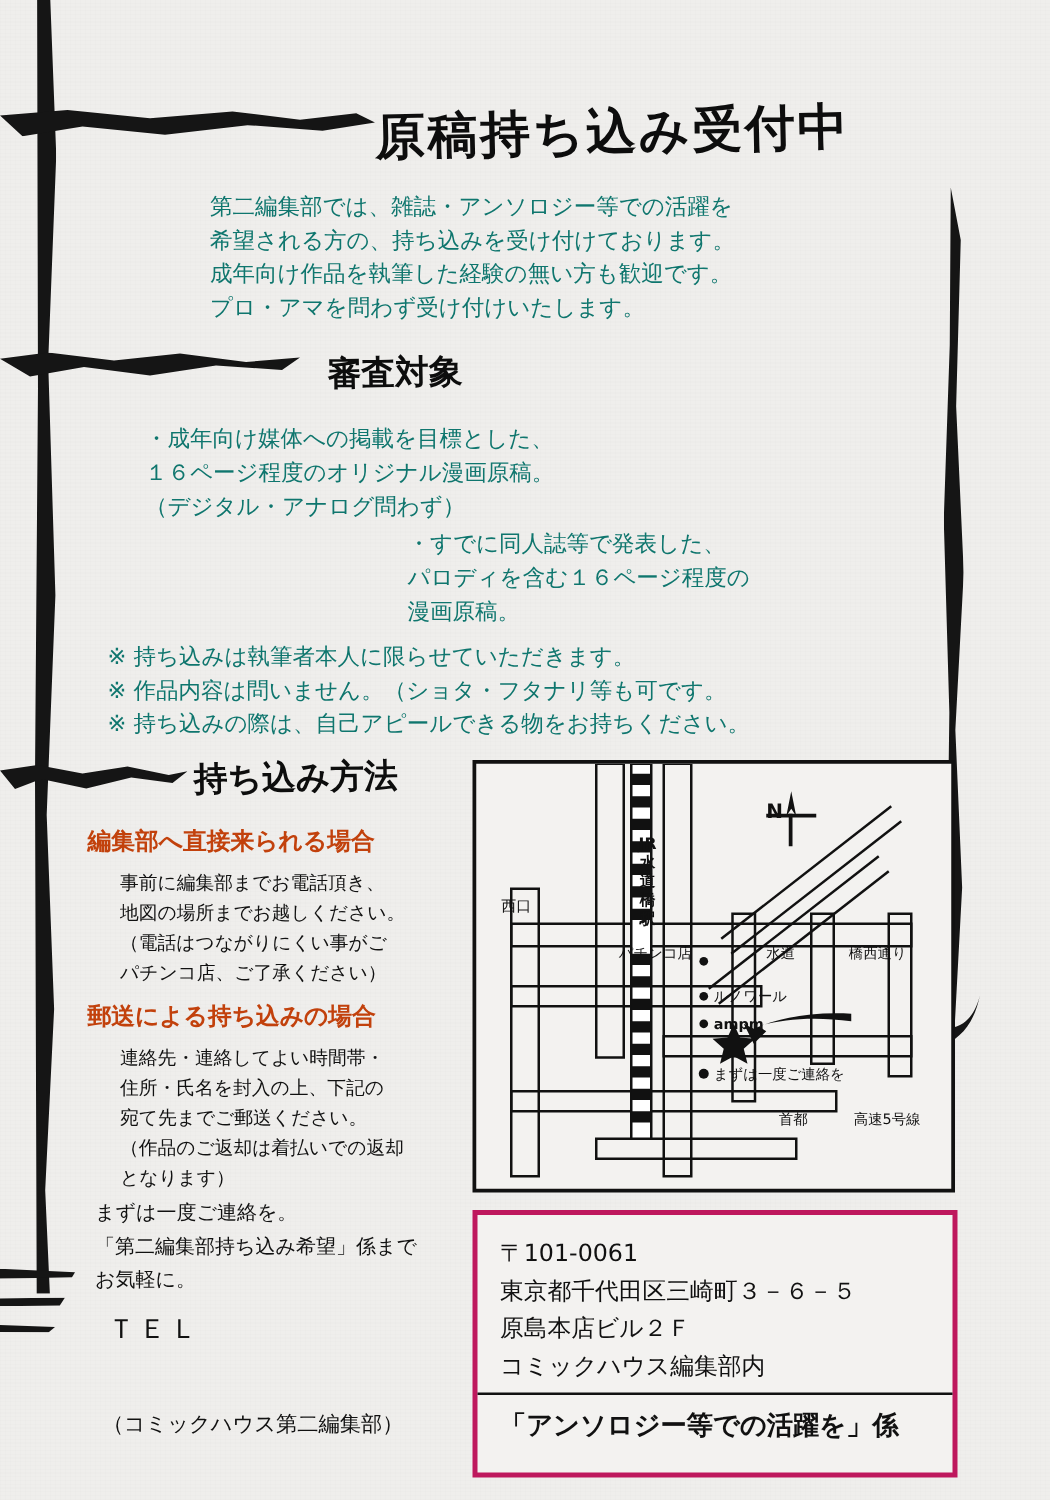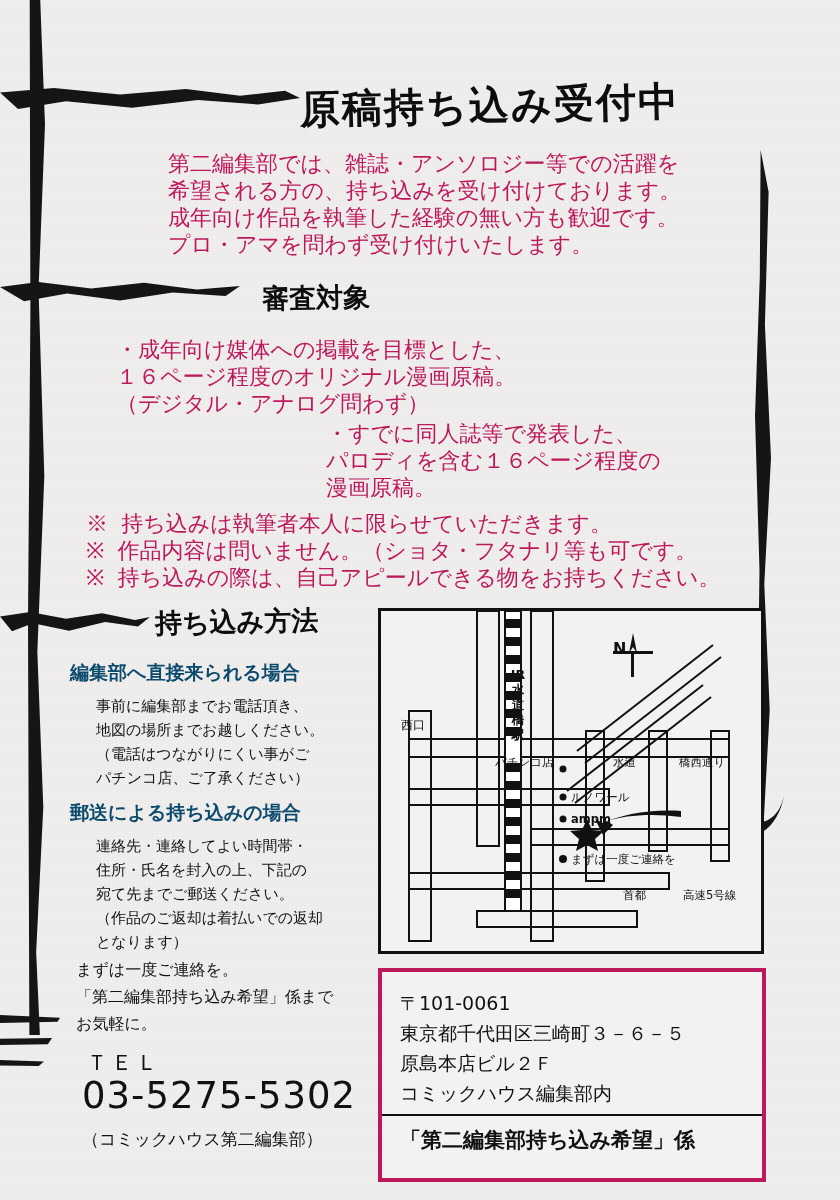--- a/index.html
+++ b/index.html
@@ -67,37 +67,36 @@
     font-weight: bold;
     color: #0d0d0d;
     white-space: nowrap;
     transform: rotate(-1deg);
   }
   .h-shinsa { left: 262px; top: 280px; }
   .h-houhou { left: 155px; top: 604px; }
 
   .para {
     position: absolute;
-    font-size: 22px;
+    font-size: 18px;
     line-height: 27px;
-    color: #be185d;
+    color: #0f766e;
     white-space: pre;
-    font-family: Liberation Mono, monospace;
   }
   .intro { left: 168px; top: 152px; }
   .target1 { left: 116px; top: 338px; }
   .target2 { left: 326px; top: 422px; }
   .notes { left: 86px; top: 512px; line-height: 27px; }
 
   .sub-h {
     position: absolute;
     font-size: 19px;
     font-weight: bold;
     white-space: nowrap;
-    color: #0c4a6e;
+    color: #c2410c;
   }
   .sh1 { left: 70px; top: 660px; }
   .sh2 { left: 70px; top: 800px; }
 
   .body-block {
     position: absolute;
     font-size: 15px;
     line-height: 24px;
     white-space: pre;
     color: #111;
@@ -214,21 +213,20 @@
   <div class="body-block bb3">まずは一度ご連絡を。
 「第二編集部持ち込み希望」係まで
 お気軽に。</div>
   <div class="body-block bb2">連絡先・連絡してよい時間帯・
 住所・氏名を封入の上、下記の
 宛て先までご郵送ください。
 （作品のご返却は着払いでの返却
 となります）</div>
 
   <div class="tel-label">ＴＥＬ</div>
-  <div class="tel-number">03-5275-5302</div>
   <div class="tel-note">（コミックハウス第二編集部）</div>
 
   <div class="map-box">
     <svg class="map-svg" viewBox="0 0 380 340" xmlns="http://www.w3.org/2000/svg">
 
       <g stroke="#111" stroke-width="2" fill="none">
 
         <rect x="28" y="100" width="22" height="230"></rect>
         <rect x="96" y="0" width="22" height="235"></rect>
         <rect x="150" y="0" width="22" height="330"></rect>
@@ -301,16 +299,16 @@
     <div style="position:absolute;left:242px;top:277px;font-size:11.5px;">首都</div>
     <div style="position:absolute;left:302px;top:277px;font-size:11.5px;">高速5号線</div>
   </div>
 
   <div class="addr-box">
     <div class="addr-lines">〒101-0061
 東京都千代田区三崎町３－６－５
 原島本店ビル２Ｆ
 コミックハウス編集部内</div>
     <div class="addr-div"></div>
-    <div class="addr-attn">「第二編集部持ち込み希望」係</div>
+    <div class="addr-attn">「アンソロジー等での活躍を」係</div>
   </div>
 
 </div>
 
 </body></html>

